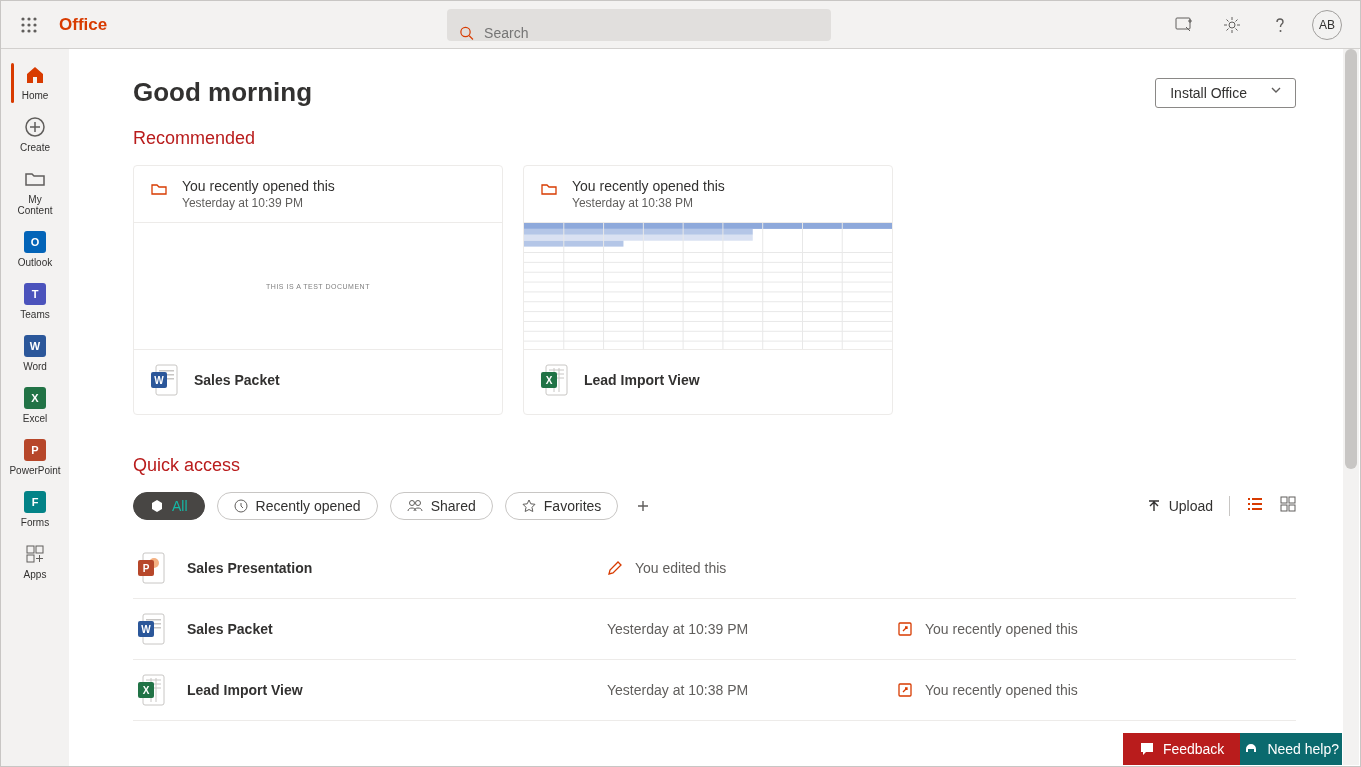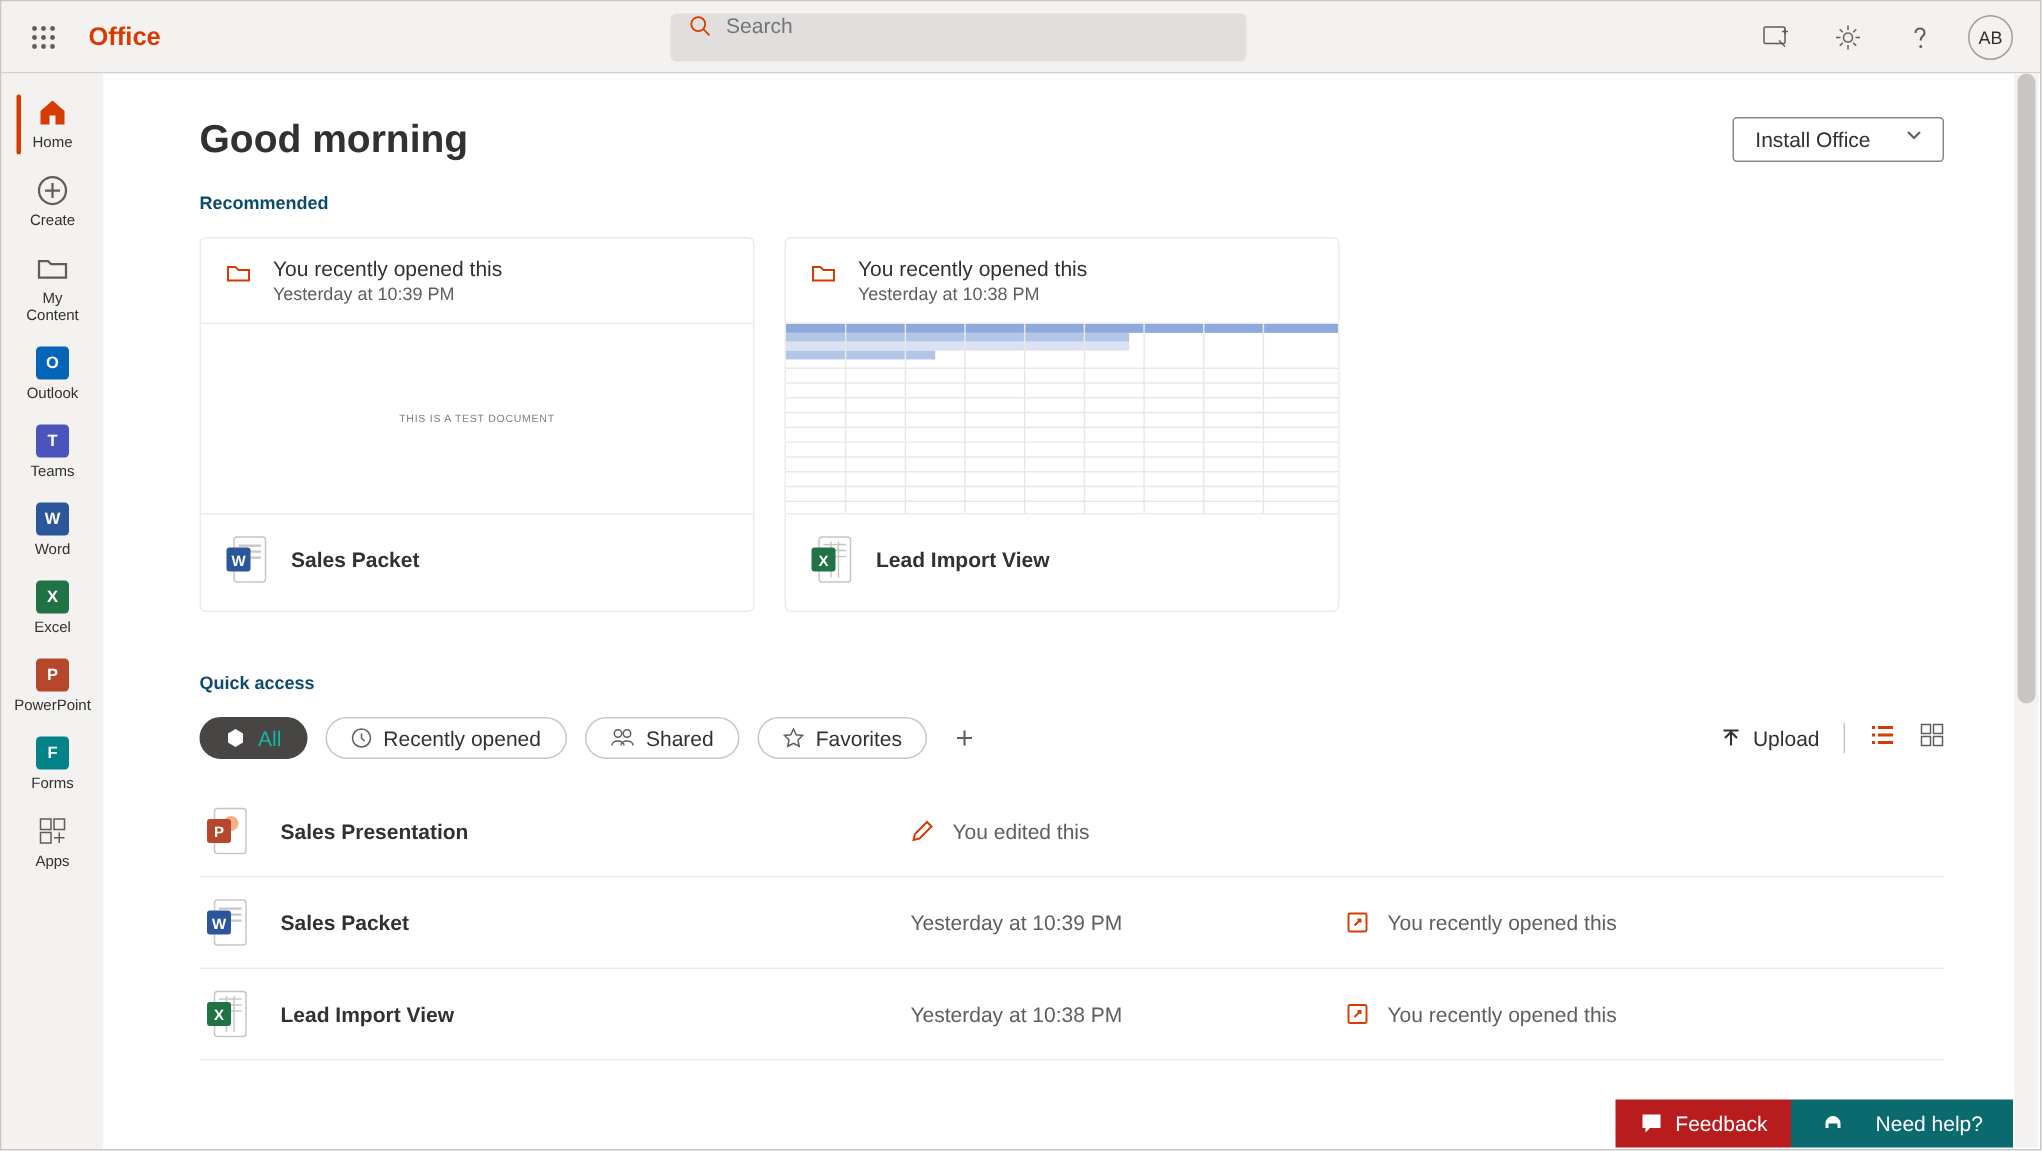--- a/index.html
+++ b/index.html
@@ -2,38 +2,38 @@
 <html><head>
 <meta charset="utf-8">
 <style>
   * { box-sizing: border-box; margin: 0; padding: 0; font-family: 'Segoe UI', Tahoma, Geneva, sans-serif; }
   body { width: 1361px; height: 767px; overflow: hidden; background: #fff; border: 1px solid #c8c6c4; position: relative; }
   
   .header { display: flex; align-items: center; height: 48px; background: #f3f2f1; border-bottom: 1px solid #d2d0ce; padding: 0 8px; }
   .waffle { width: 32px; height: 32px; display: flex; align-items: center; justify-content: center; cursor: pointer; margin: 0 10px 0 4px; }
   .brand { color: #d83b01; font-size: 17px; font-weight: 600; padding-left: 4px; }
   .search-wrap { flex: 0 0 auto; margin-left: 340px; }
-  .search-box { display: flex; align-items: flex-start; width: 384px; height: 32px; background: #e1dfdd; border-radius: 4px; padding: 0 12px; }
+  .search-box { display: flex; align-items: flex-end; width: 384px; height: 32px; background: #e1dfdd; border-radius: 4px; padding: 0 12px; }
   .search-box input { border: none; background: transparent; outline: none; font-size: 14px; color: #605e5c; margin-left: 10px; width: 100%; }
   .header-right { margin-left: auto; display: flex; align-items: center; gap: 16px; padding-right: 10px; }
   .hdr-icon { width: 32px; height: 32px; display: flex; align-items: center; justify-content: center; cursor: pointer; color: #605e5c; }
   .avatar { width: 30px; height: 30px; border-radius: 50%; border: 1px solid #a19f9d; display: flex; align-items: center; justify-content: center; font-size: 12px; color: #323130; }
   
   .leftrail { position: absolute; left: 0; top: 48px; bottom: 0; width: 68px; background: #f3f2f1; display: flex; flex-direction: column; align-items: center; padding-top: 8px; }
   .rail-item { width: 48px; display: flex; flex-direction: column; align-items: center; padding: 6px 0 8px 0; cursor: pointer; position: relative; }
   .rail-item.active::before { content: ''; position: absolute; left: 0; top: 6px; bottom: 6px; width: 3px; background: #d83b01; border-radius: 2px; }
   .rail-icon { width: 24px; height: 24px; display: flex; align-items: center; justify-content: center; }
   .rail-label { font-size: 10px; color: #323130; margin-top: 3px; text-align: center; }
   .rail-appicon { width: 22px; height: 22px; border-radius: 3px; display: flex; align-items: center; justify-content: center; color: #fff; font-size: 11px; font-weight: 700; }
   
   .main { position: absolute; left: 68px; right: 0; top: 48px; bottom: 0; background: #fff; overflow-y: auto; padding: 28px 64px 53px 64px; }
   .greeting-row { display: flex; justify-content: space-between; align-items: center; }
   .greeting { font-size: 26px; font-weight: 600; color: #323130; }
   .install-btn { display: flex; gap: 24px; border: 1px solid #8a8886; border-radius: 3px; padding: 6px 14px; font-size: 14px; color: #323130; background: #fff; cursor: pointer; }
-  .section-title { font-size: 12px; font-weight: 700; color: #0c4a6e; margin-top: 20px; margin-bottom: 16px; }
+  .section-title { font-size: 18px; font-weight: 400; color: #b91c1c; margin-top: 20px; margin-bottom: 16px; }
   
   .cards { display: flex; gap: 20px; }
   .card { width: 370px; border: 1px solid #edebe9; border-radius: 4px; background: #fff; overflow: hidden; cursor: pointer; }
   .card-head { display: flex; align-items: flex-start; gap: 14px; padding: 12px 16px; }
   .folder-icon { margin-top: 2px; }
   .card-head-title { font-size: 14px; color: #323130; }
   .card-head-time { font-size: 12px; color: #605e5c; margin-top: 2px; }
   .card-preview { height: 128px; border-top: 1px solid #edebe9; border-bottom: 1px solid #edebe9; background: #fff; display: flex; align-items: center; justify-content: center; overflow: hidden; }
   .doc-preview-text { font-size: 7px; letter-spacing: 0.5px; color: #808080; }
   .xls-preview { width: 100%; height: 100%; background: #fafafa; }
@@ -49,21 +49,21 @@
   .vdiv { width: 1px; height: 20px; background: #c8c6c4; }
   
   .file-list { margin-top: 18px; }
   .file-row { display: flex; align-items: center; padding: 14px 4px; border-bottom: 1px solid #edebe9; cursor: pointer; }
   .col-name { display: flex; align-items: center; gap: 22px; width: 470px; font-size: 14px; font-weight: 600; color: #323130; }
   .col-time { width: 290px; font-size: 14px; color: #605e5c; }
   .col-act { display: flex; align-items: center; gap: 12px; font-size: 14px; color: #605e5c; }
   
   .bottom-bar { position: absolute; right: 18px; bottom: 1px; display: flex; }
   .feedback-btn { display: flex; align-items: center; gap: 8px; background: #b91c1c; color: #fff; font-size: 14px; padding: 8px 16px; cursor: pointer; }
-  .help-btn { display: flex; align-items: flex-start; gap: 20px; background: #0b6a6e; color: #fff; font-size: 14px; padding: 8px 20px; cursor: pointer; }
+  .help-btn { display: flex; align-items: flex-start; gap: 8px; background: #0b6a6e; color: #fff; font-size: 14px; padding: 8px 3px; cursor: pointer; }
   .scrollbar { position: absolute; right: 1px; top: 48px; width: 16px; bottom: 1px; background: #f3f2f1; }
   .scrollthumb { position: absolute; left: 2px; right: 2px; top: 0; height: 420px; background: #c8c6c4; border-radius: 6px; }
   
   .plus-btn { width: 26px; height: 26px; display: flex; align-items: center; justify-content: center; color: #605e5c; cursor: pointer; }
 </style>
 </head>
 <body>
 
 <div class="header">
   <div class="waffle">

